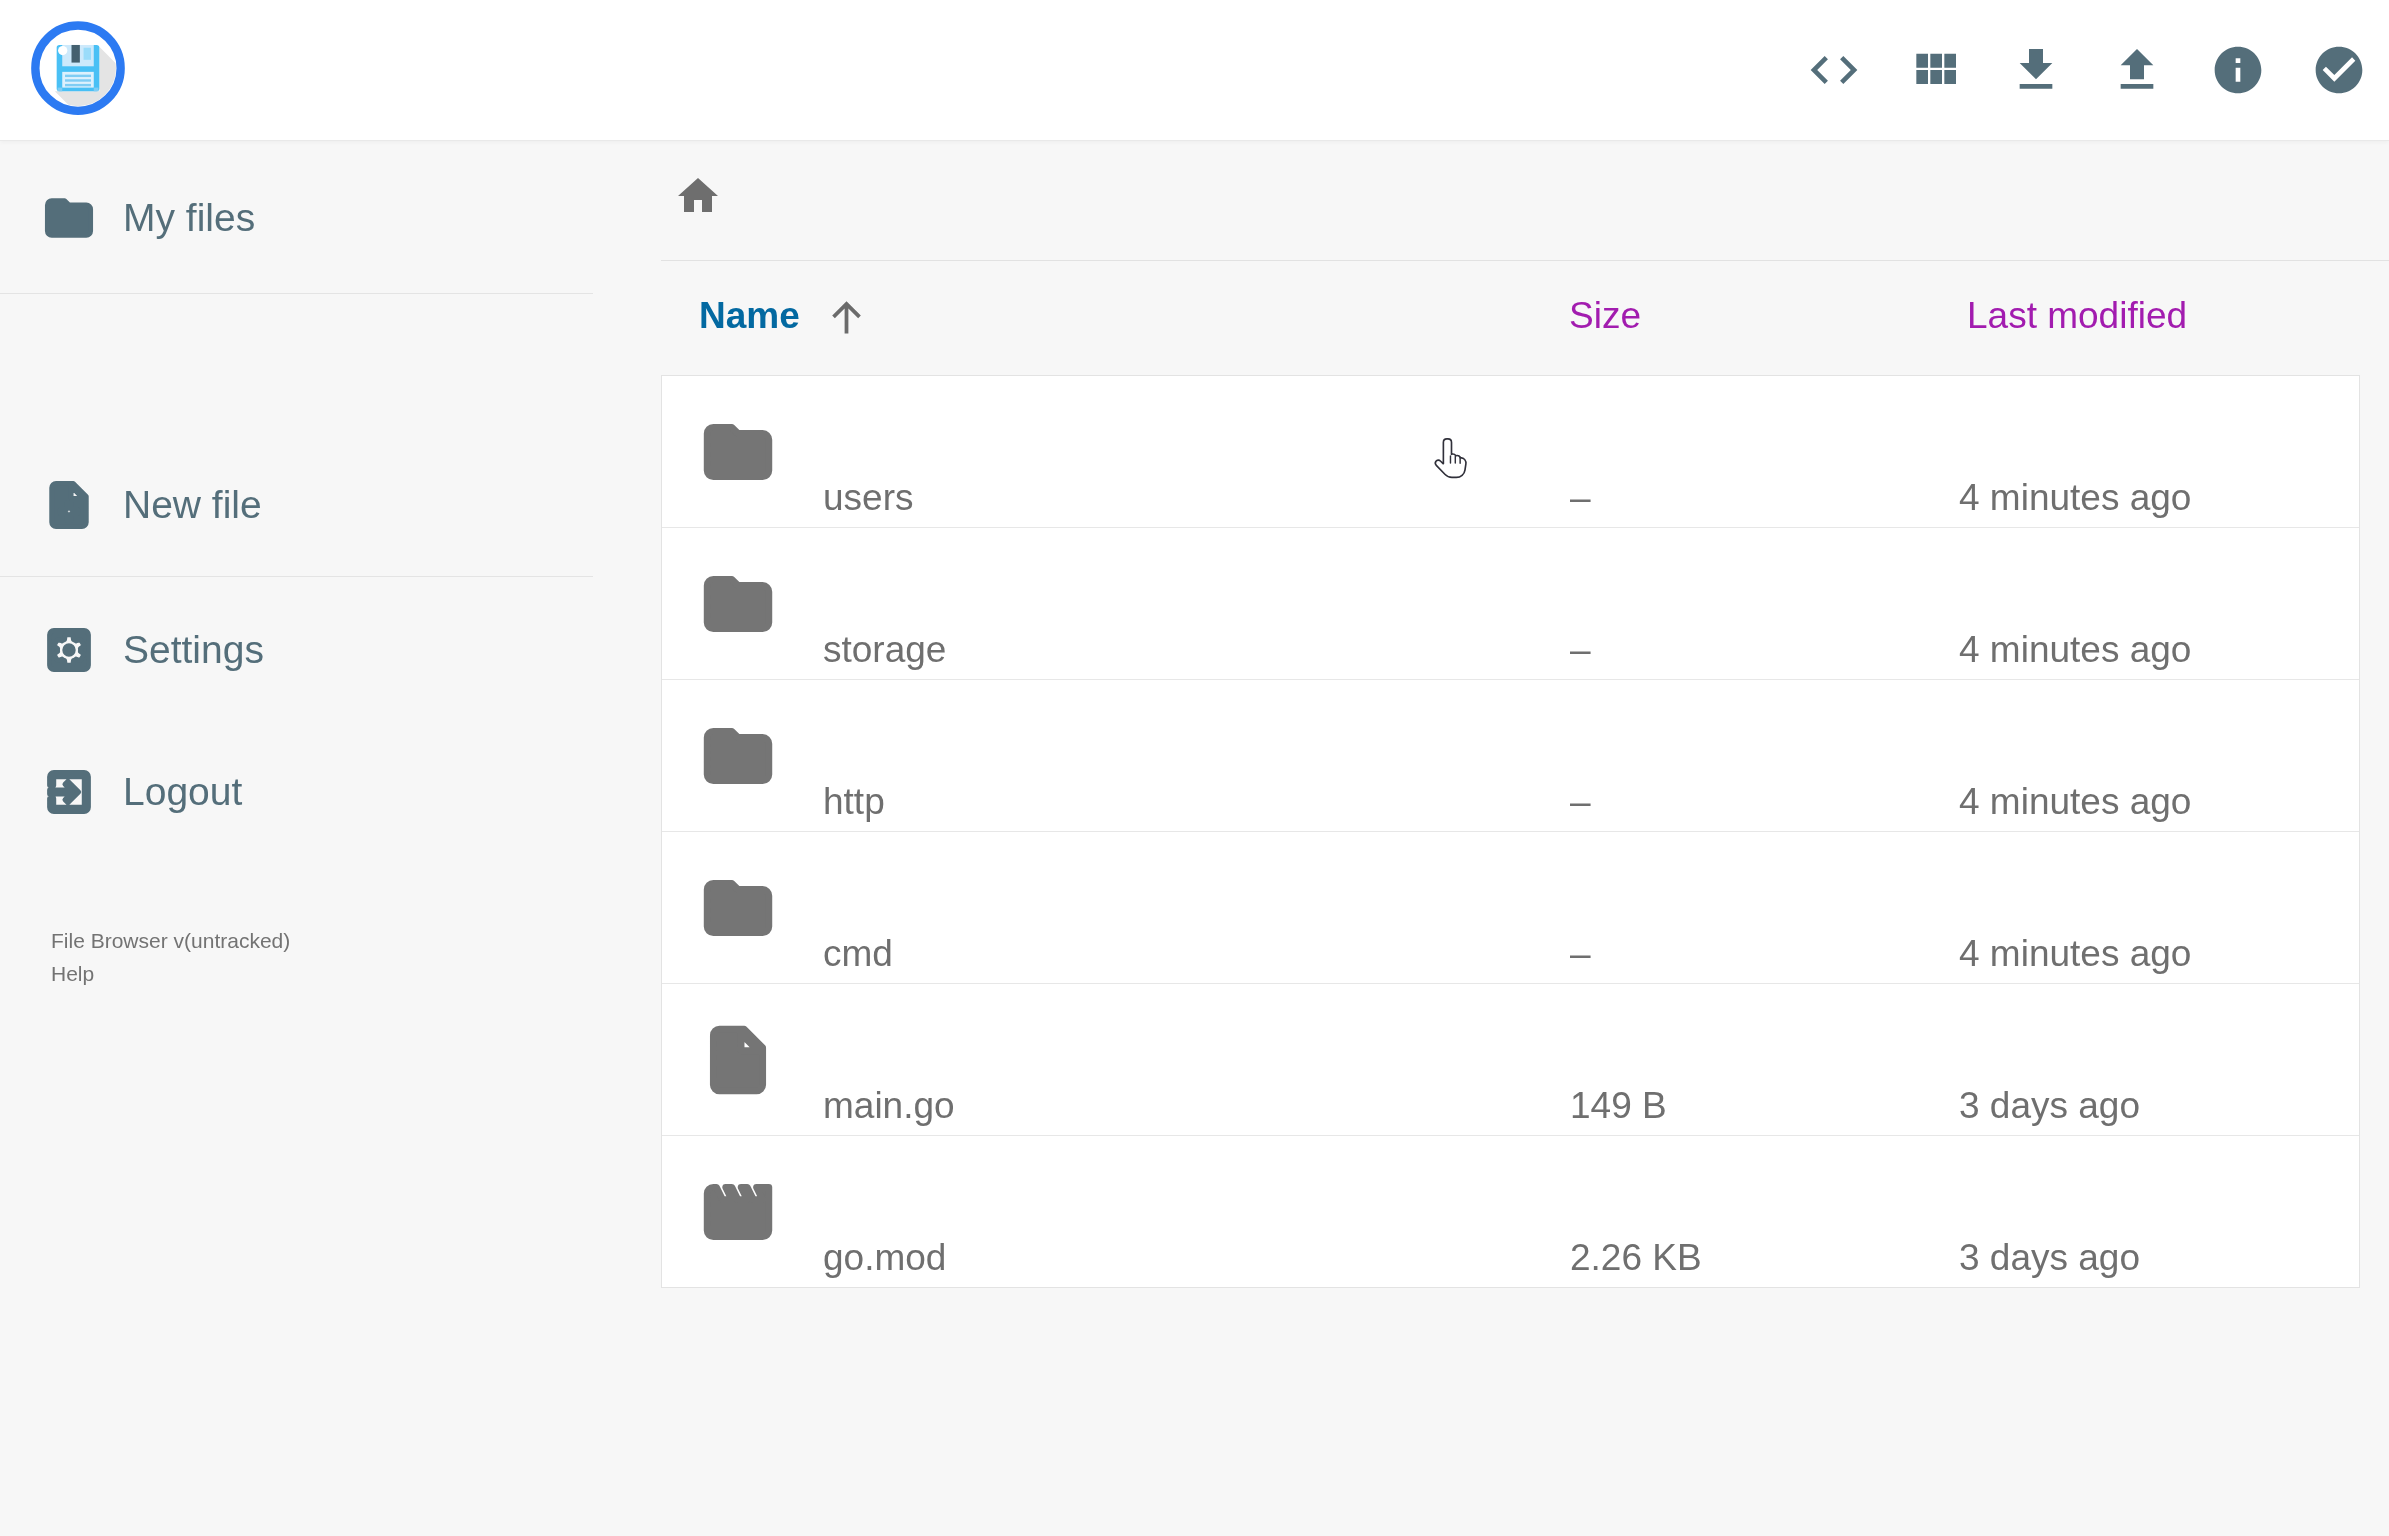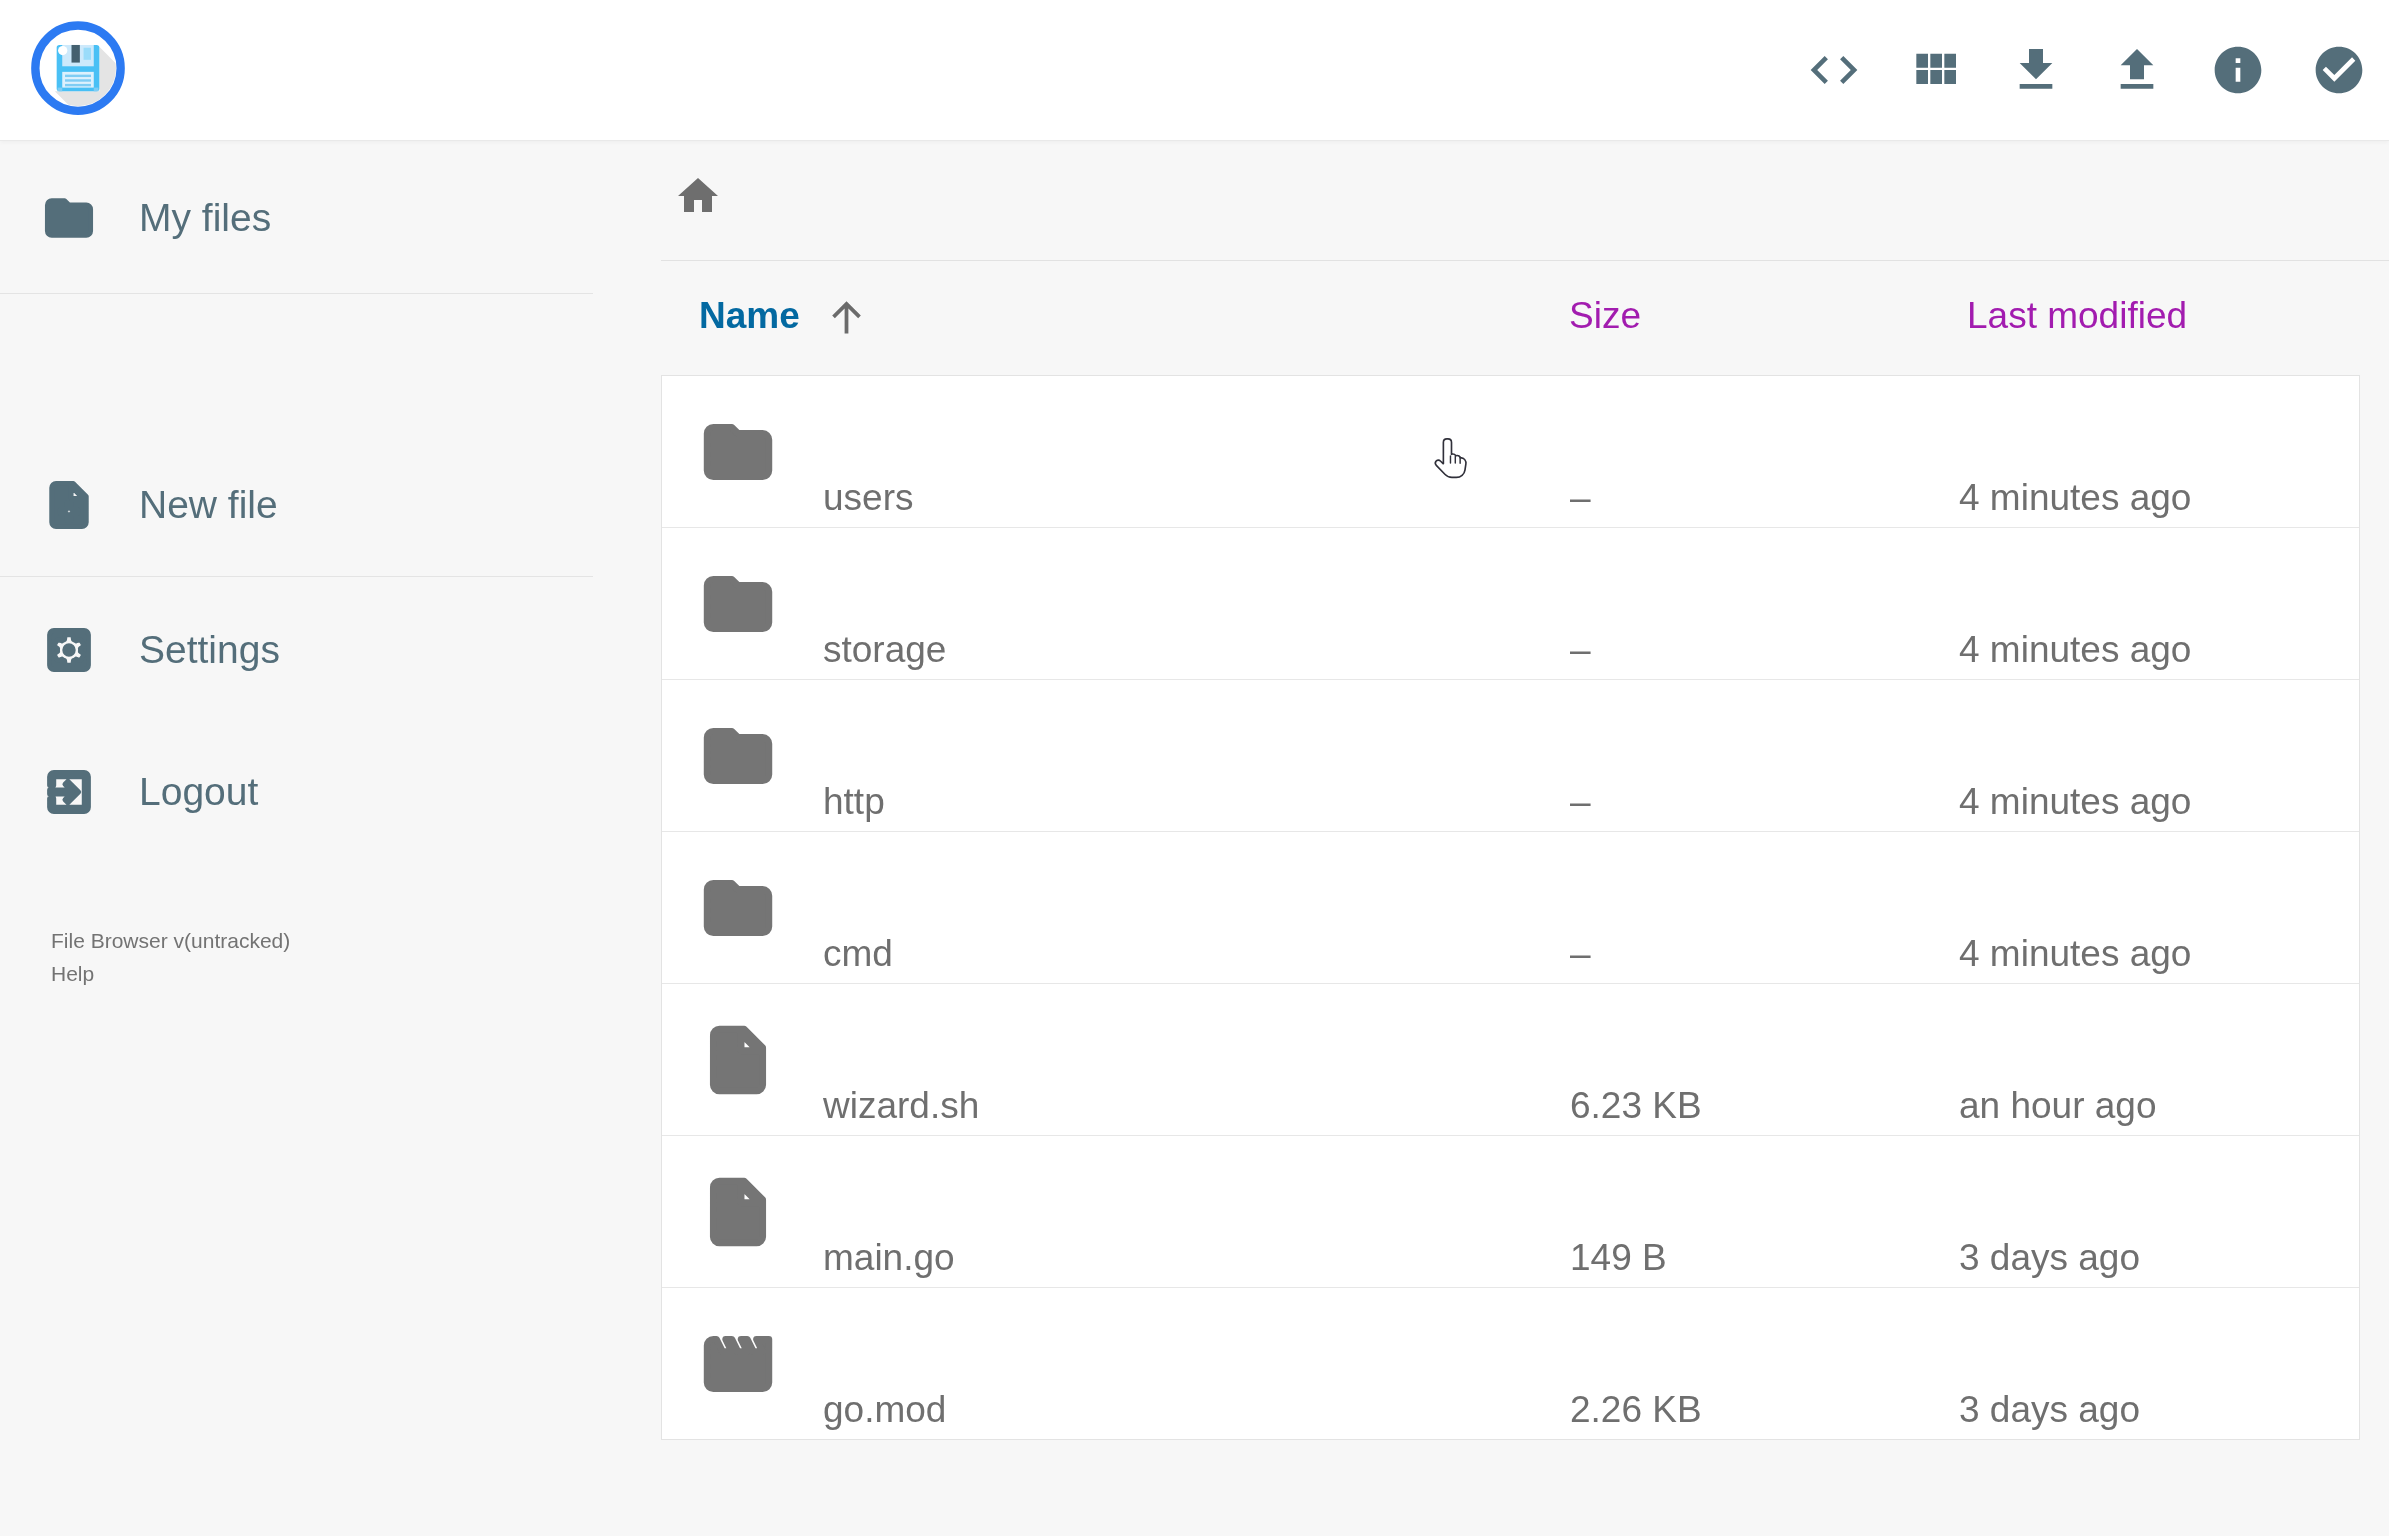--- a/index.html
+++ b/index.html
@@ -31,21 +31,21 @@
     position:absolute;right:22px;top:0;height:140px;
     display:flex;align-items:center;gap:45px;
   }
   .action-btn{width:56px;height:56px;display:flex;align-items:center;justify-content:center;cursor:pointer;}
   .action-btn svg{width:56px;height:56px;}
 
   
   .sidebar{position:absolute;left:0;top:142px;width:593px;bottom:0;}
   .side-item{
     position:absolute;left:43px;height:65px;display:flex;align-items:center;
-    gap:44px;cursor:pointer;text-align:center;
+    gap:28px;cursor:pointer;text-align:center;
   }
   .side-item svg{width:52px;height:52px;flex:0 0 auto;}
   .side-label{font-size:39px;color:#546e7a;white-space:nowrap;}
   .side-divider{position:absolute;left:0;width:593px;border-top:1.9px solid #e4e4e4;height:0;}
   .side-footer{position:absolute;left:51px;top:782px;font-size:21px;color:#737373;line-height:33px;}
   .side-footer .link{cursor:pointer;}
 
   
   .content{position:absolute;left:661px;top:142px;right:0;bottom:0;}
   .crumb{position:absolute;left:13px;top:30px;width:48px;height:48px;cursor:pointer;}
@@ -236,30 +236,20 @@
     <span class="cell cell-name">cmd</span>
     <span class="cell cell-size">–</span>
     <span class="cell cell-mod">4 minutes ago</span>
   </div>
         <div class="row">
     <span class="cell-icon">
             <svg viewBox="0 0 24 24">
               <path fill="#757575" stroke="#757575" stroke-width="2.2" stroke-linejoin="round" d="M6 2c-1.1 0-1.99.9-1.99 2L4 20c0 1.1.89 2 1.99 2H18c1.1 0 2-.9 2-2V8l-6-6H6zm7 7V3.5L18.5 9H13z"></path>
             </svg>
           </span>
-    <span class="cell cell-name">wizard.sh</span>
-    <span class="cell cell-size">6.23 KB</span>
-    <span class="cell cell-mod">an hour ago</span>
-  </div>
-        <div class="row">
-    <span class="cell-icon">
-            <svg viewBox="0 0 24 24">
-              <path fill="#757575" stroke="#757575" stroke-width="2.2" stroke-linejoin="round" d="M6 2c-1.1 0-1.99.9-1.99 2L4 20c0 1.1.89 2 1.99 2H18c1.1 0 2-.9 2-2V8l-6-6H6zm7 7V3.5L18.5 9H13z"></path>
-            </svg>
-          </span>
     <span class="cell cell-name">main.go</span>
     <span class="cell cell-size">149 B</span>
     <span class="cell cell-mod">3 days ago</span>
   </div>
         <div class="row">
     <span class="cell-icon">
             <svg viewBox="0 0 24 24">
               <path fill="#757575" stroke="#757575" stroke-width="2.2" stroke-linejoin="round" d="M18 4l2 4h-3l-2-4h-2l2 4h-3l-2-4H8l2 4H7L5 4H4c-1.1 0-1.99.9-1.99 2L2 18c0 1.1.9 2 2 2h16c1.1 0 2-.9 2-2V4h-4z"></path>
             </svg>
           </span>

